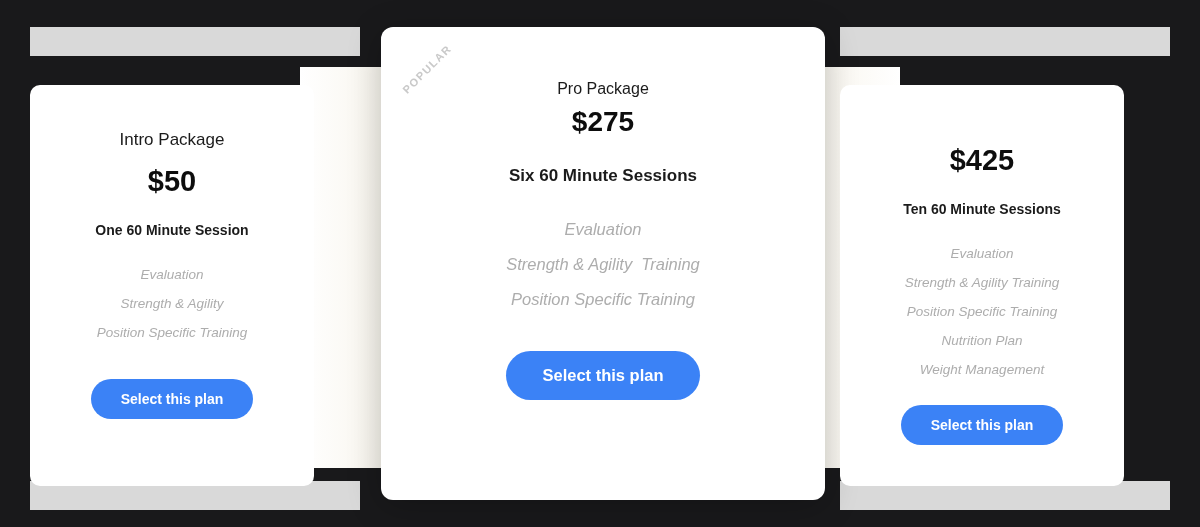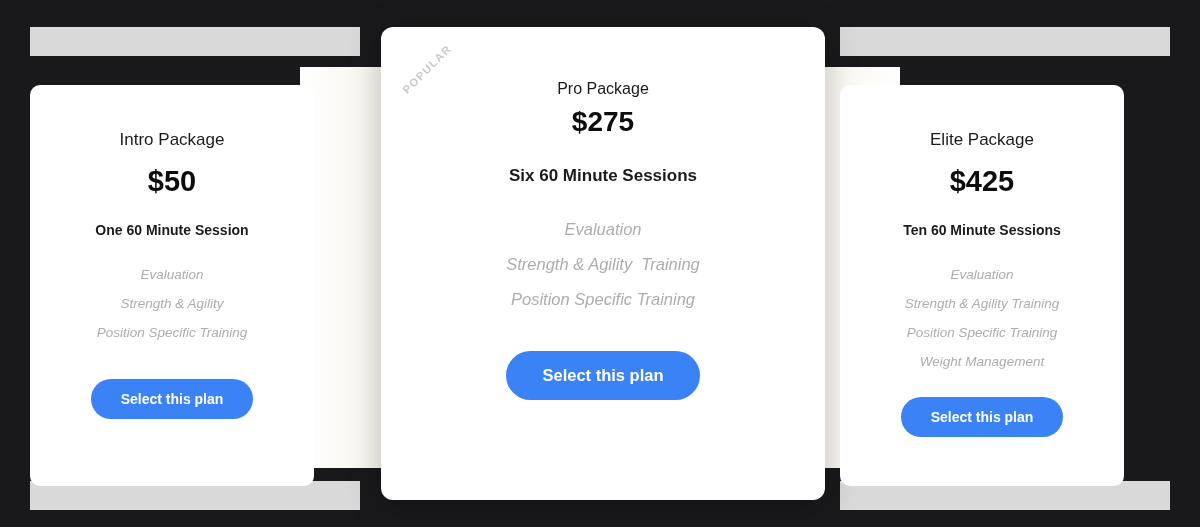--- a/index.html
+++ b/index.html
@@ -189,27 +189,27 @@
       <li class="feature-item">Evaluation</li>
       <li class="feature-item">Strength &amp; Agility  Training</li>
       <li class="feature-item">Position Specific Training</li>
     </ul>
     <div class="btn-wrap featured-wrap">
       <button class="select-btn">Select this plan</button>
     </div>
   </div>
 
   <div class="card side elite">
-    <div class="plan-name">Elite Package</div>
     <div class="plan-price">$425</div>
     <div class="plan-sessions">Ten 60 Minute Sessions</div>
     <ul class="feature-list">
       <li class="feature-item">Evaluation</li>
       <li class="feature-item">Strength &amp; Agility Training</li>
       <li class="feature-item">Position Specific Training</li>
+      <li class="feature-item">Nutrition Plan</li>
       <li class="feature-item">Weight Management</li>
     </ul>
     <div class="btn-wrap side-elite">
       <button class="select-btn">Select this plan</button>
     </div>
   </div>
 
 </div>
 
 </body></html>

